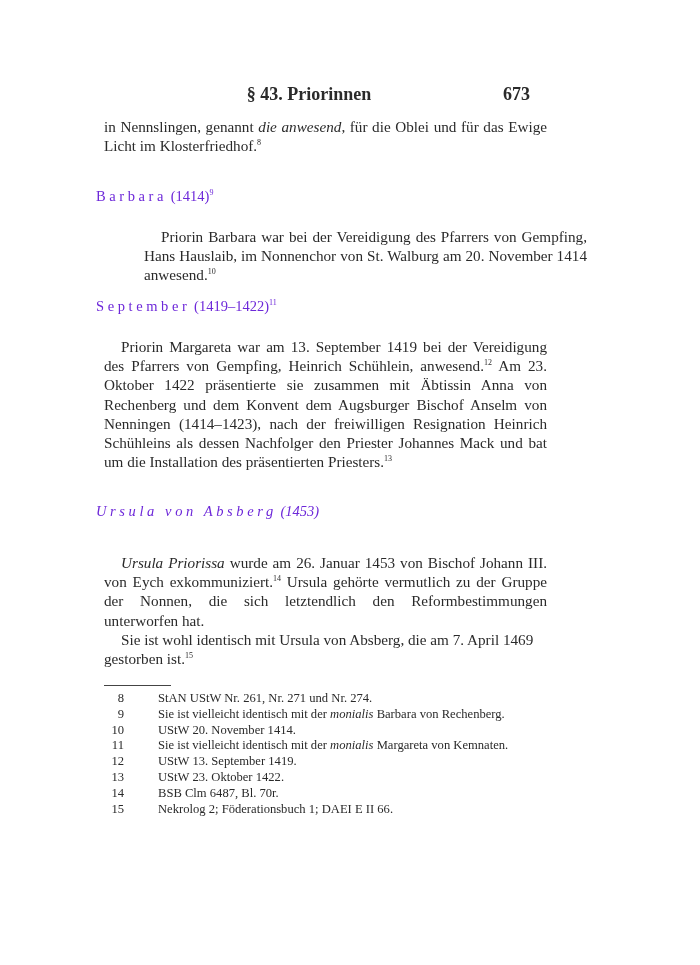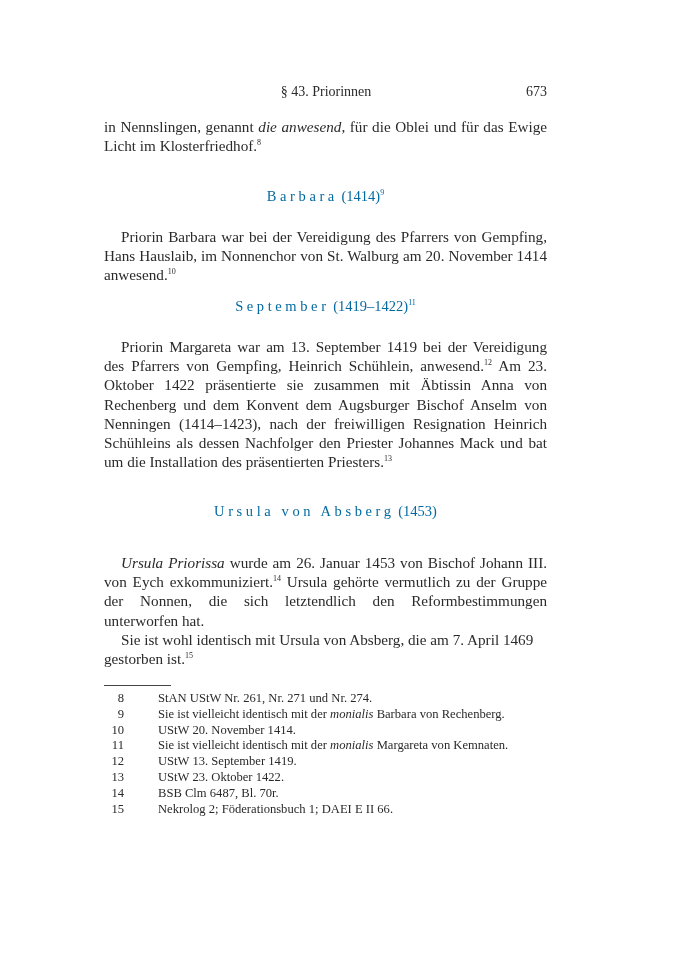--- a/index.html
+++ b/index.html
@@ -2,35 +2,36 @@
 <html><head>
   <meta charset="utf-8">
   <style>
     html, body { margin: 0; padding: 0; background: #ffffff; }
     body {
       width: 700px; height: 965px; position: relative; overflow: hidden;
       font-family: "Liberation Serif", "DejaVu Serif", serif;
       color: #2a2a2a;
     }
     .page-header {
-      position: absolute; top: 84px; left: 105px; width: 442px; height: 20px;
-      font-size: 14px;
+      position: absolute; top: 84px; left: 88px; width: 442px; height: 20px;
+      font-size: 18px;
+      font-weight: bold;
     }
     .running-title { position: absolute; left: 0; right: 0; text-align: center; top: 0; }
     .page-number { position: absolute; right: 0; top: 0; }
     .text-block {
       position: absolute; left: 104px; width: 443px;
       font-size: 15.2px; line-height: 19.2px; text-align: justify;
       hyphens: manual;
     }
     .text-block p { margin: 0; }
     .indent { text-indent: 17px; }
     .heading {
-      position: absolute; left: 104px; width: 443px; text-align: center;
-      font-size: 14.5px; color: #0369a1;
+      position: absolute; left: 96px; width: 443px; text-align: left;
+      font-size: 14.5px; color: #6d28d9;
     }
     .spaced { letter-spacing: 3.6px; }
     sup { font-size: 8px; vertical-align: 6px; line-height: 0; }
     .fn-rule {
       position: absolute; top: 685px; left: 104px; width: 67px; height: 0;
       border-top: 1px solid #444;
     }
     .footnotes {
       position: absolute; top: 691px; left: 104px; width: 443px;
       font-size: 12.6px; line-height: 15.8px;
@@ -49,33 +50,33 @@
 </div>
 
 <div class="text-block" style="top:117px;">
   <p><span>in Nennslingen, genannt </span><em>die anwesend</em><span>, für die Oblei und für das Ewige Licht im Klosterfriedhof.</span><sup>8</sup></p>
 </div>
 
 <div class="heading" style="top:188px;">
   <span class="spaced">Barbara</span>
   <span>(1414)</span><sup>9</sup>
 </div>
-<div class="text-block" style="top:227px;">
+<div class="text-block" style="top:227px;margin-left:40px;">
   <p class="indent"><span>Priorin Barbara war bei der Vereidigung des Pfarrers von Gempfing, Hans Hauslaib, im Nonnenchor von St. Walburg am 20. November 1414 anwesend.</span><sup>10</sup></p>
 </div>
 
 <div class="heading" style="top:298px;">
   <span class="spaced">September</span>
   <span>(1419–1422)</span><sup>11</sup>
 </div>
 <div class="text-block" style="top:337px;">
   <p class="indent"><span>Priorin Margareta war am 13. September 1419 bei der Vereidigung des Pfarrers von Gempfing, Heinrich Schühlein, anwesend.</span><sup>12</sup><span> Am 23. Oktober 1422 präsentierte sie zusammen mit Äbtissin Anna von Rechenberg und dem Konvent dem Augsburger Bischof Anselm von Nenningen (1414–1423), nach der freiwilligen Resignation Heinrich Schühleins als dessen Nachfolger den Priester Johannes Mack und bat um die Installation des präsentierten Priesters.</span><sup>13</sup></p>
 </div>
 
-<div class="heading" style="top:503px;">
+<div class="heading" style="top:503px;font-style:italic;">
   <span class="spaced">Ursula von Absberg</span>
   <span>(1453)</span>
 </div>
 <div class="text-block" style="top:541px;margin-top:12px;">
   <p class="indent"><em>Ursula Priorissa</em><span> wurde am 26. Januar 1453 von Bischof Johann III. von Eych exkommuniziert.</span><sup>14</sup><span> Ursula gehörte vermutlich zu der Gruppe der Nonnen, die sich letztendlich den Reformbestimmungen unterworfen hat.</span></p>
   <p class="indent" style="text-align:left;"><span>Sie ist wohl identisch mit Ursula von Absberg, die am 7. April 1469 ge­storben ist.</span><sup>15</sup></p>
 </div>
 
 <div class="fn-rule"></div>
 

